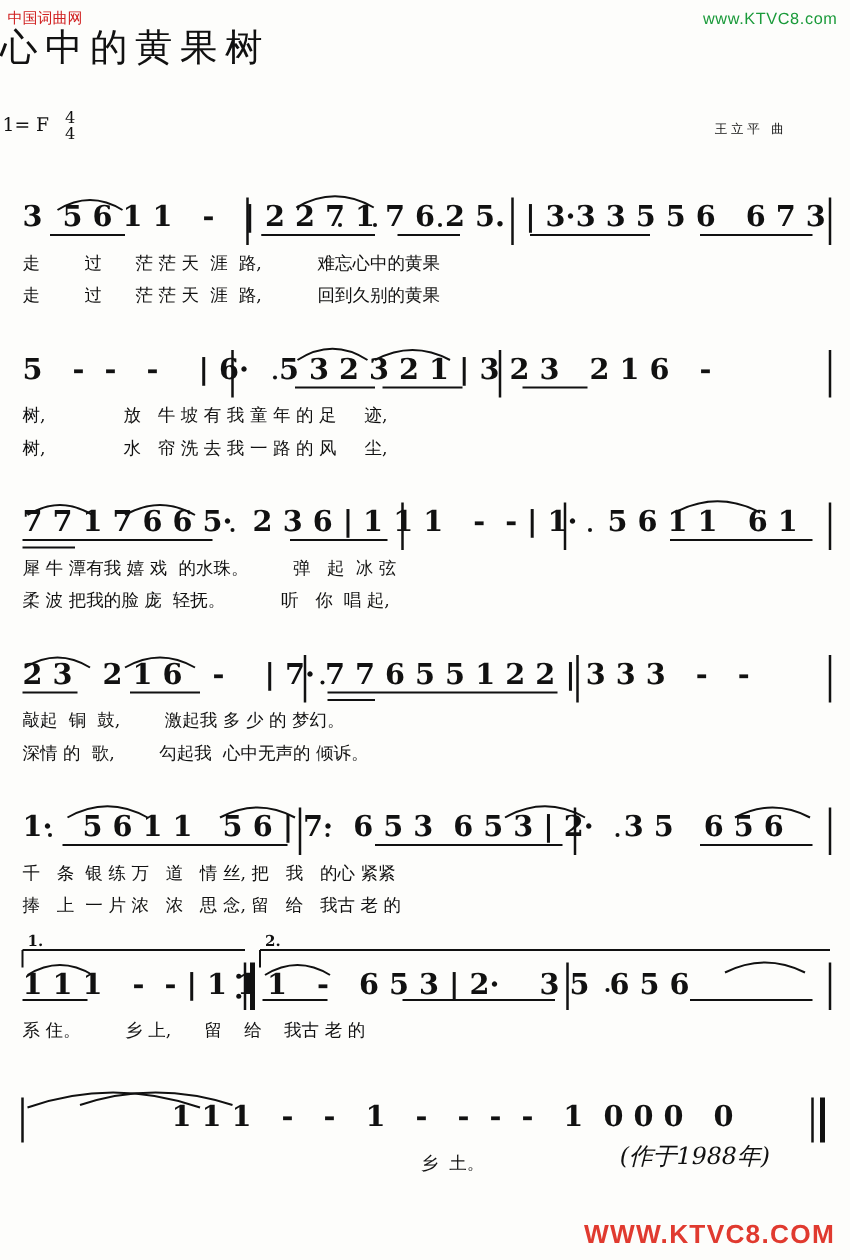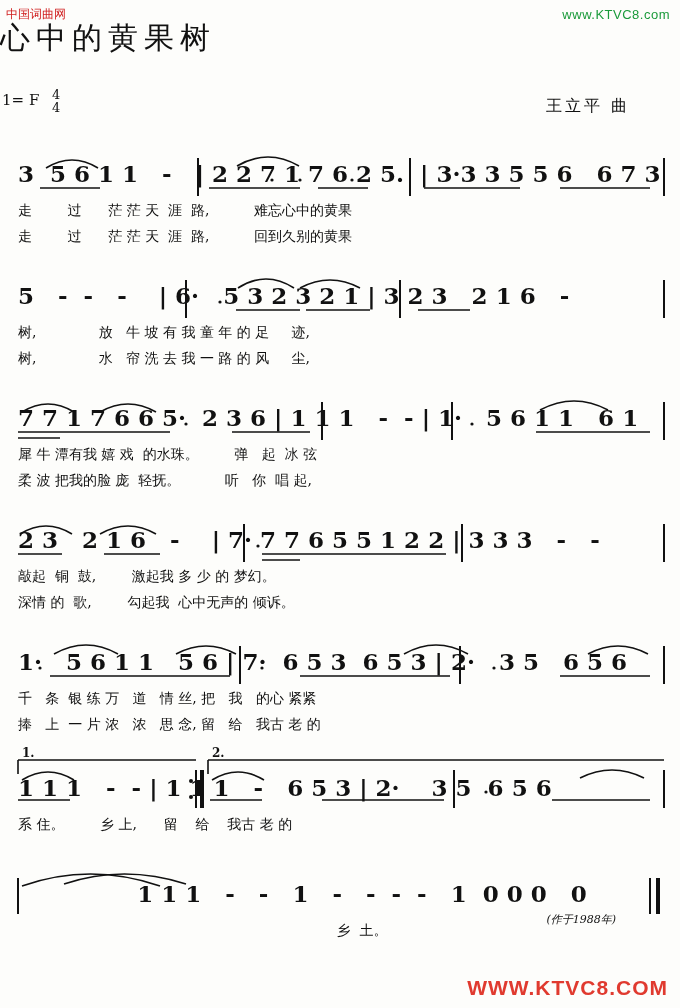--- a/index.html
+++ b/index.html
@@ -33,27 +33,27 @@
   }
   .keysig .frac {
     display:inline-block; vertical-align:middle;
     text-align:center; margin-left:8px; line-height:1;
     font-size:13px;
   }
   .keysig .frac .num { display:block; }
   .keysig .frac .den { display:block; }
   .composer {
     position:absolute; right:50px; top:96px;
-    font-size:16px; letter-spacing:3px;
+    font-size:10px; letter-spacing:3px;
     font-family:"DejaVu Serif", serif;
     text-align:right;
   }
   .footnote {
     position:absolute; right:64px; top:912px;
-    font-size:11px; font-style:italic;
+    font-size:19px; font-style:italic;
     font-family:"DejaVu Serif", serif;
   }
   .watermark-bottom {
     position:absolute; right:12px; bottom:8px;
     font-family:"Liberation Sans", sans-serif;
     font-size:21px; font-weight:bold; color:#e03a2f;
     letter-spacing:1px;
   }
 
   

